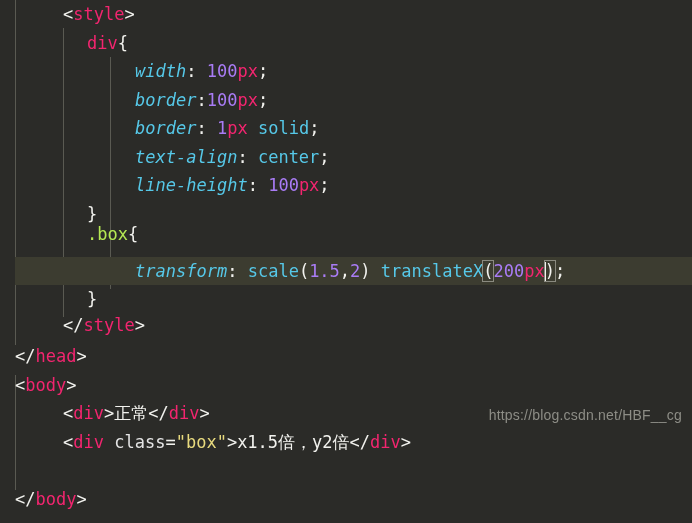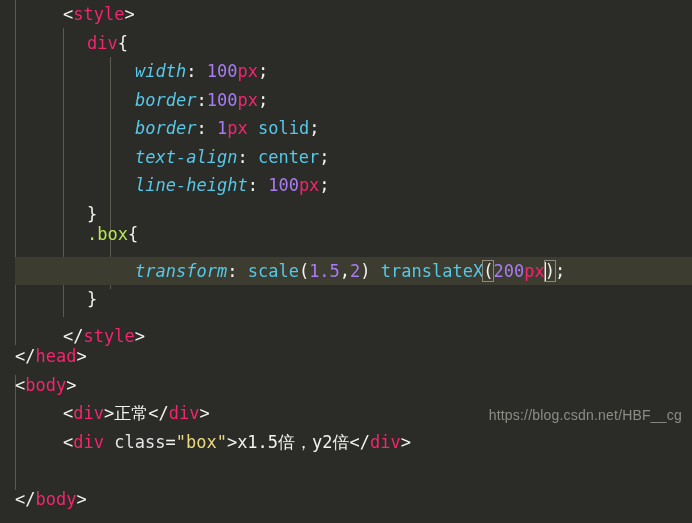--- a/index.html
+++ b/index.html
@@ -111,21 +111,21 @@
       <div class="line" style="top: 28.5px; padding-left: 87.051px;"><span class="tag">div</span><span class="punc">{</span></div>
       <div class="line" style="top: 57px; padding-left: 135.085px;"><span class="prop">width</span><span class="punc">: </span><span class="num">100</span><span class="unit">px</span><span class="punc">;</span></div>
       <div class="line" style="top: 85.5px; padding-left: 135.085px;"><span class="prop">border</span><span class="punc">:</span><span class="num">100</span><span class="unit">px</span><span class="punc">;</span></div>
       <div class="line" style="top: 114px; padding-left: 135.085px;"><span class="prop">border</span><span class="punc">: </span><span class="num">1</span><span class="unit">px</span><span class="punc"> </span><span class="val">solid</span><span class="punc">;</span></div>
       <div class="line" style="top: 142.5px; padding-left: 135.085px;"><span class="prop">text-align</span><span class="punc">: </span><span class="val">center</span><span class="punc">;</span></div>
       <div class="line" style="top: 171px; padding-left: 135.085px;"><span class="prop">line-height</span><span class="punc">: </span><span class="num">100</span><span class="unit">px</span><span class="punc">;</span></div>
       <div class="line" style="top: 199.5px; padding-left: 87.051px;"><span class="punc">}</span></div>
       <div class="line" style="top: 220px; padding-left: 87.051px;"><span class="sel">.box</span><span class="punc">{</span></div>
       <div class="line" style="top: 256.5px; padding-left: 135.085px;"><span class="prop">transform</span><span class="punc">: </span><span class="val">scale</span><span class="punc">(</span><span class="num">1.5</span><span class="punc">,</span><span class="num">2</span><span class="punc">) </span><span class="val">translateX</span><span class="punc brmatch">(</span><span class="num">200</span><span class="unit">px</span><span class="caret"></span><span class="punc brmatch">)</span><span class="punc">;</span></div>
       <div class="line" style="top: 285px; padding-left: 87.051px;"><span class="punc">}</span></div>
-      <div class="line" style="top: 322px; padding-left: 63.034px;"><span class="punc">&lt;/</span><span class="tag">style</span><span class="punc">&gt;</span></div>
+      <div class="line" style="top: 311px; padding-left: 63.034px;"><span class="punc">&lt;/</span><span class="tag">style</span><span class="punc">&gt;</span></div>
       <div class="line" style="top: 342px; padding-left: 15px;"><span class="punc">&lt;/</span><span class="tag">head</span><span class="punc">&gt;</span></div>
       <div class="line" style="top: 370.5px; padding-left: 15px;"><span class="punc">&lt;</span><span class="tag">body</span><span class="punc">&gt;</span></div>
       <div class="line" style="top: 399px; padding-left: 63.034px;"><span class="punc">&lt;</span><span class="tag">div</span><span class="punc">&gt;</span><span class="cjk">正常</span><span class="punc">&lt;/</span><span class="tag">div</span><span class="punc">&gt;</span></div>
       <div class="line" style="top: 427.5px; padding-left: 63.034px;"><span class="punc">&lt;</span><span class="tag">div</span><span class="punc"> </span><span class="attr">class</span><span class="punc">=</span><span class="str">"box"</span><span class="punc">&gt;</span><span class="plain">x1.5</span><span class="cjk">倍，</span><span class="plain">y2</span><span class="cjk">倍</span><span class="punc">&lt;/</span><span class="tag">div</span><span class="punc">&gt;</span></div>
       <div class="line" style="top: 456px; padding-left: 63.034px;"></div>
       <div class="line" style="top: 485px; padding-left: 15px;"><span class="punc">&lt;/</span><span class="tag">body</span><span class="punc">&gt;</span></div>
     </div>
 
   <div class="watermark">https://blog.csdn.net/HBF__cg</div>
 </div>

